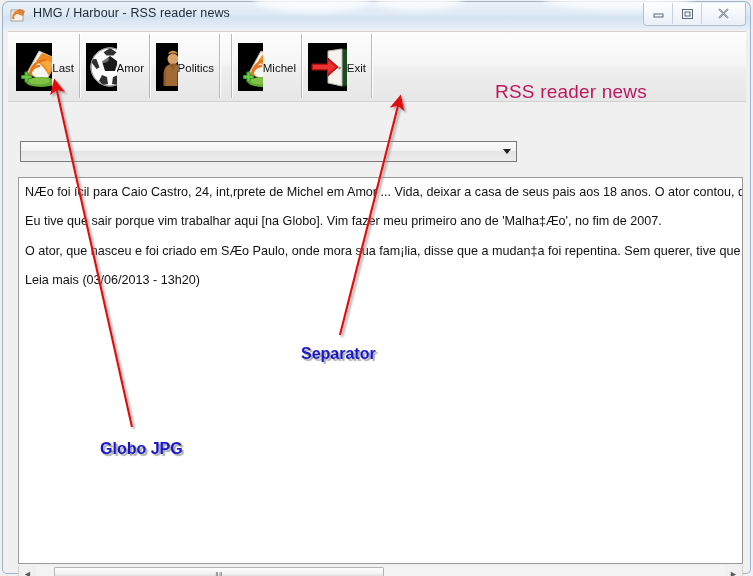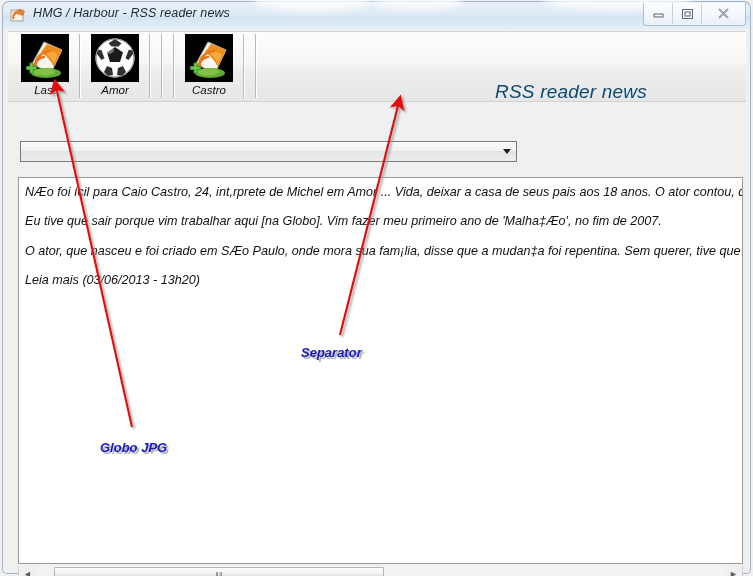--- a/index.html
+++ b/index.html
@@ -15,21 +15,20 @@
   }
 
   
   #window {
     position: absolute;
     left: 0; top: 0;
     width: 753px;
     height: 576px;
     box-sizing: border-box;
     background: #f0f0f0;
-    font-style: italic;
   }
   .frame-glass {
     position: absolute;
     left: 2px; top: 1px;
     width: 749px;
     height: 28px;
     box-sizing: border-box;
     background: linear-gradient(to bottom, #e9f1f8 0%, #dfeaf5 45%, #d4e3f2 55%, #e4eef8 100%);
     border: 1px solid #9cb4cc;
     border-bottom: none;
@@ -116,21 +115,21 @@
     position: absolute;
     left: 8px; top: 0;
     display: flex;
     height: 71px;
     align-items: flex-start;
   }
   .tb-item {
     width: 58px;
     height: 68px;
     display: flex;
-    flex-direction: column;
+    flex-direction: row;
     align-items: center;
     justify-content: flex-start;
     padding-top: 2px;
     box-sizing: border-box;
   }
   .tb-ico {
     width: 48px; height: 48px;
     background: #000000;
     position: relative;
     overflow: hidden;
@@ -148,21 +147,21 @@
     background: #b9b9b9;
     border-right: 1px solid #ffffff;
   }
 
   
   #banner {
     position: absolute;
     left: 492px; top: 52px;
     font-size: 19px;
     font-weight: normal;
-    color: #0c4a6e;
+    color: #be185d;
     white-space: nowrap;
     letter-spacing: 0.2px;
   }
 
   
   #combo {
     position: absolute;
     left: 17px; top: 112px;
     width: 497px;
     height: 21px;
@@ -256,26 +255,25 @@
   
   #overlay {
     position: absolute;
     left: 0; top: 0;
     width: 753px; height: 576px;
     pointer-events: none;
     z-index: 40;
   }
   .anno-label {
     position: absolute;
-    font-size: 13px;
+    font-size: 16px;
     font-weight: bold;
     color: #1818c8;
     text-shadow: 2px 2px 1px rgba(140,140,140,0.75);
     white-space: nowrap;
-    font-style: italic;
   }
   #anno-image-jpg { left: 100px; top: 440px; }
   #anno-separator { left: 301px; top: 345px; }
 </style>
 </head>
 <body>
 
 <div id="window">
 
   <div class="frame-glass">
@@ -354,20 +352,38 @@
               <path d="M13 38 l3 -6 l5 2 l1 7 l-5 1 z" fill="#1a1a1a" opacity="0.9"></path>
               <path d="M35 38 l-3 -6 l-5 2 l-1 7 l5 1 z" fill="#1a1a1a" opacity="0.9"></path>
               <circle cx="24" cy="24" r="19" fill="none" stroke="#888" stroke-width="0.8"></circle>
               <ellipse cx="17" cy="16" rx="6" ry="4" fill="#ffffff" opacity="0.38"></ellipse>
             </svg>
           </div>
           <div class="tb-lab">Amor</div>
         </div>
         <div class="tb-sep"></div>
 
+        <div class="tb-item">
+          <div class="tb-ico">
+            <svg width="48" height="48" viewBox="0 0 48 48">
+              <rect width="48" height="48" fill="#000"></rect>
+              <circle cx="17" cy="16" r="5.5" fill="#d9a06a"></circle>
+              <path d="M12 11 a5.5 5.5 0 0 1 10 0 a10 5 0 0 0 -10 0 z" fill="#c8903f"></path>
+              <path d="M7.5 43 v-13 a9.5 9.5 0 0 1 19 0 v13 z" fill="#8e5a2a"></path>
+              <path d="M14 22 l3 5 l3 -5 l4 2 v19 h-14 v-19 z" fill="#a36a33"></path>
+              <circle cx="31" cy="16" r="5.5" fill="#c98f62"></circle>
+              <path d="M26 12 a5.5 5.5 0 0 1 10 -1 a9 4 0 0 0 -10 1 z" fill="#2b2b2b"></path>
+              <path d="M21.5 43 v-13 a9.5 9.5 0 0 1 19 0 v13 z" fill="#222225"></path>
+              <path d="M28 22 l3 5 l3 -5 l4 2 v19 h-14 v-19 z" fill="#33343a"></path>
+              <path d="M24 43 v-12 a7 7 0 0 1 6 -6 l-3 18 z" fill="#b5232b"></path>
+              <path d="M30 25 l2 3 l-1 15 h-4 z" fill="#e9e9e9" opacity="0.85"></path>
+            </svg>
+          </div>
+          <div class="tb-lab">Politics</div>
+        </div>
         <div class="tb-sep"></div>
 
         <div class="tb-sep"></div>
 
         <div class="tb-item">
           <div class="tb-ico">
             <svg width="48" height="48" viewBox="0 0 48 48">
               <rect width="48" height="48" fill="#000"></rect>
               <path d="M11 30 L23 8 L41 16 L30 39 Z" fill="#f7f5ef" stroke="#b9b2a0" stroke-width="1"></path>
               <path d="M26 10 L41 16 L33 33 C30 27 26 22 20 18 Z" fill="#ef8c1f"></path>
@@ -377,24 +393,40 @@
               <ellipse cx="25" cy="39" rx="15" ry="5" fill="#63a832"></ellipse>
               <ellipse cx="23" cy="38" rx="11" ry="3.4" fill="#81c246"></ellipse>
               <g>
                 <rect x="5" y="32" width="11" height="4" rx="1" fill="#3f9d2a"></rect>
                 <rect x="8.5" y="28.5" width="4" height="11" rx="1" fill="#3f9d2a"></rect>
                 <rect x="6" y="33" width="9" height="2" rx="1" fill="#6ccb4a"></rect>
                 <rect x="9.5" y="29.5" width="2" height="9" rx="1" fill="#6ccb4a"></rect>
               </g>
             </svg>
           </div>
-          <div class="tb-lab">Castro</div>
-        </div>
-        <div class="tb-sep"></div>
-
+          <div class="tb-lab">Michel</div>
+        </div>
+        <div class="tb-sep"></div>
+
+        <div class="tb-item">
+          <div class="tb-ico">
+            <svg width="48" height="48" viewBox="0 0 48 48">
+              <rect width="48" height="48" fill="#000"></rect>
+              <path d="M30 6 h12 v37 h-12 z" fill="#1d4a24"></path>
+              <path d="M30 6 h12 v37 h-12 z" fill="none" stroke="#0e2c13" stroke-width="1"></path>
+              <path d="M20 8 l14 -2 v37 l-14 -3 z" fill="#f4f3ee" stroke="#b9b7ad" stroke-width="1"></path>
+              <circle cx="31.5" cy="25" r="1.3" fill="#8a8a80"></circle>
+              <g>
+                <path d="M4 21 h16 v-6 l10 9 l-10 9 v-6 h-16 z" fill="#e01818" stroke="#9c0d0d" stroke-width="1"></path>
+                <path d="M5 22 h15 v-4 l7 6 l-7 6 v-4 h-15 z" fill="#f44b4b" opacity="0.55"></path>
+              </g>
+            </svg>
+          </div>
+          <div class="tb-lab">Exit</div>
+        </div>
         <div class="tb-sep"></div>
 
       </div>
     </div>
 
     <div id="banner">RSS reader news</div>
 
     <div id="combo">
       <div id="combo-value"></div>
       <div id="combo-arrow"></div>

